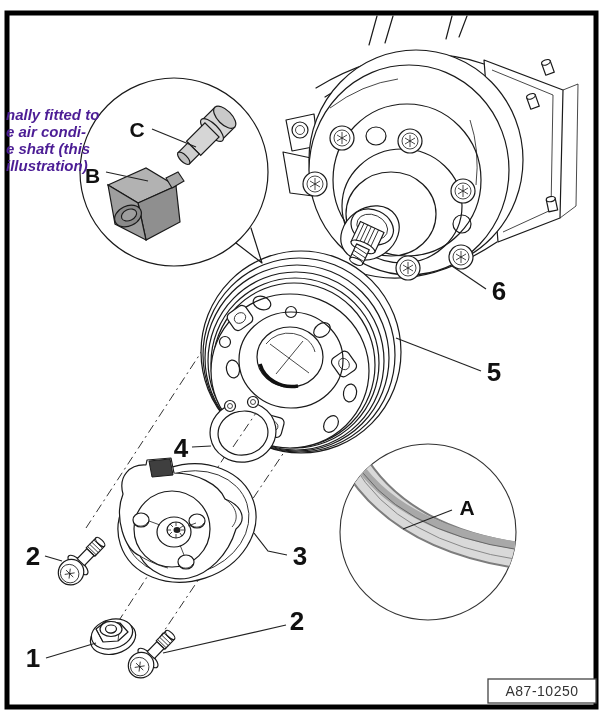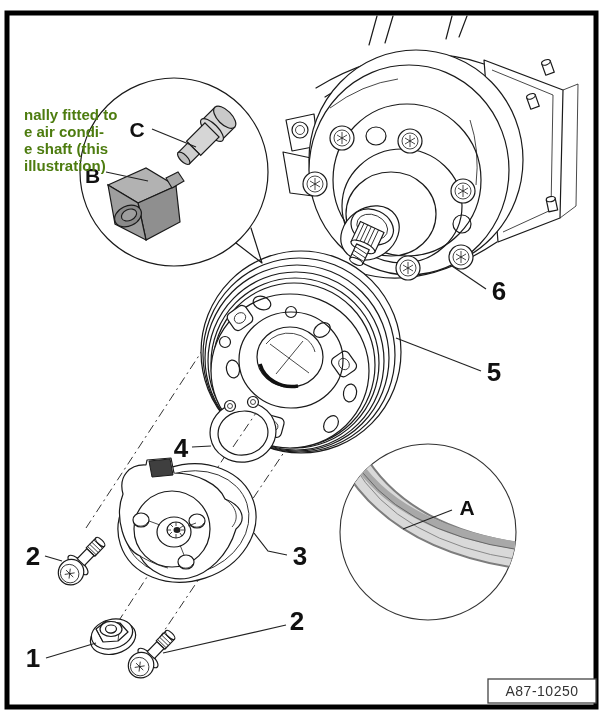--- a/index.html
+++ b/index.html
@@ -1,20 +1,20 @@
 <!DOCTYPE html>
 <html><head>
 <meta charset="utf-8">
 <style>
   html,body{margin:0;padding:0;background:#ffffff;}
   #stage{position:relative;width:605px;height:720px;background:#fff;overflow:hidden;
          font-family:"Liberation Sans",sans-serif;}
   #art{position:absolute;left:0;top:0;}
-  .caption{position:absolute;left:24px;top:106px;color:#4d7c0f;
-           font-weight:600;font-size:15px;line-height:17px;
+  .caption{position:absolute;left:6px;top:106px;color:#4c1d95;
+           font-style:italic;font-weight:600;font-size:15px;line-height:17px;
            white-space:nowrap;}
   .lineart{fill:none;stroke:#1a1a1a;stroke-width:1.2;stroke-linecap:round;stroke-linejoin:round;}
   .wfill{fill:#ffffff;stroke:#1a1a1a;stroke-width:1.2;stroke-linejoin:round;}
   .thin{fill:none;stroke:#1a1a1a;stroke-width:0.8;}
   .dash{fill:none;stroke:#333;stroke-width:1;stroke-dasharray:9 4 2 4;}
   .leader{fill:none;stroke:#222;stroke-width:1.2;}
   .num{font-family:"Liberation Sans",sans-serif;font-weight:bold;font-size:26px;fill:#111;}
   .letter{font-family:"Liberation Sans",sans-serif;font-weight:bold;font-size:21px;fill:#111;}
   .pn{font-family:"Liberation Sans",sans-serif;font-size:14px;fill:#333;letter-spacing:.5px;}
 </style>

